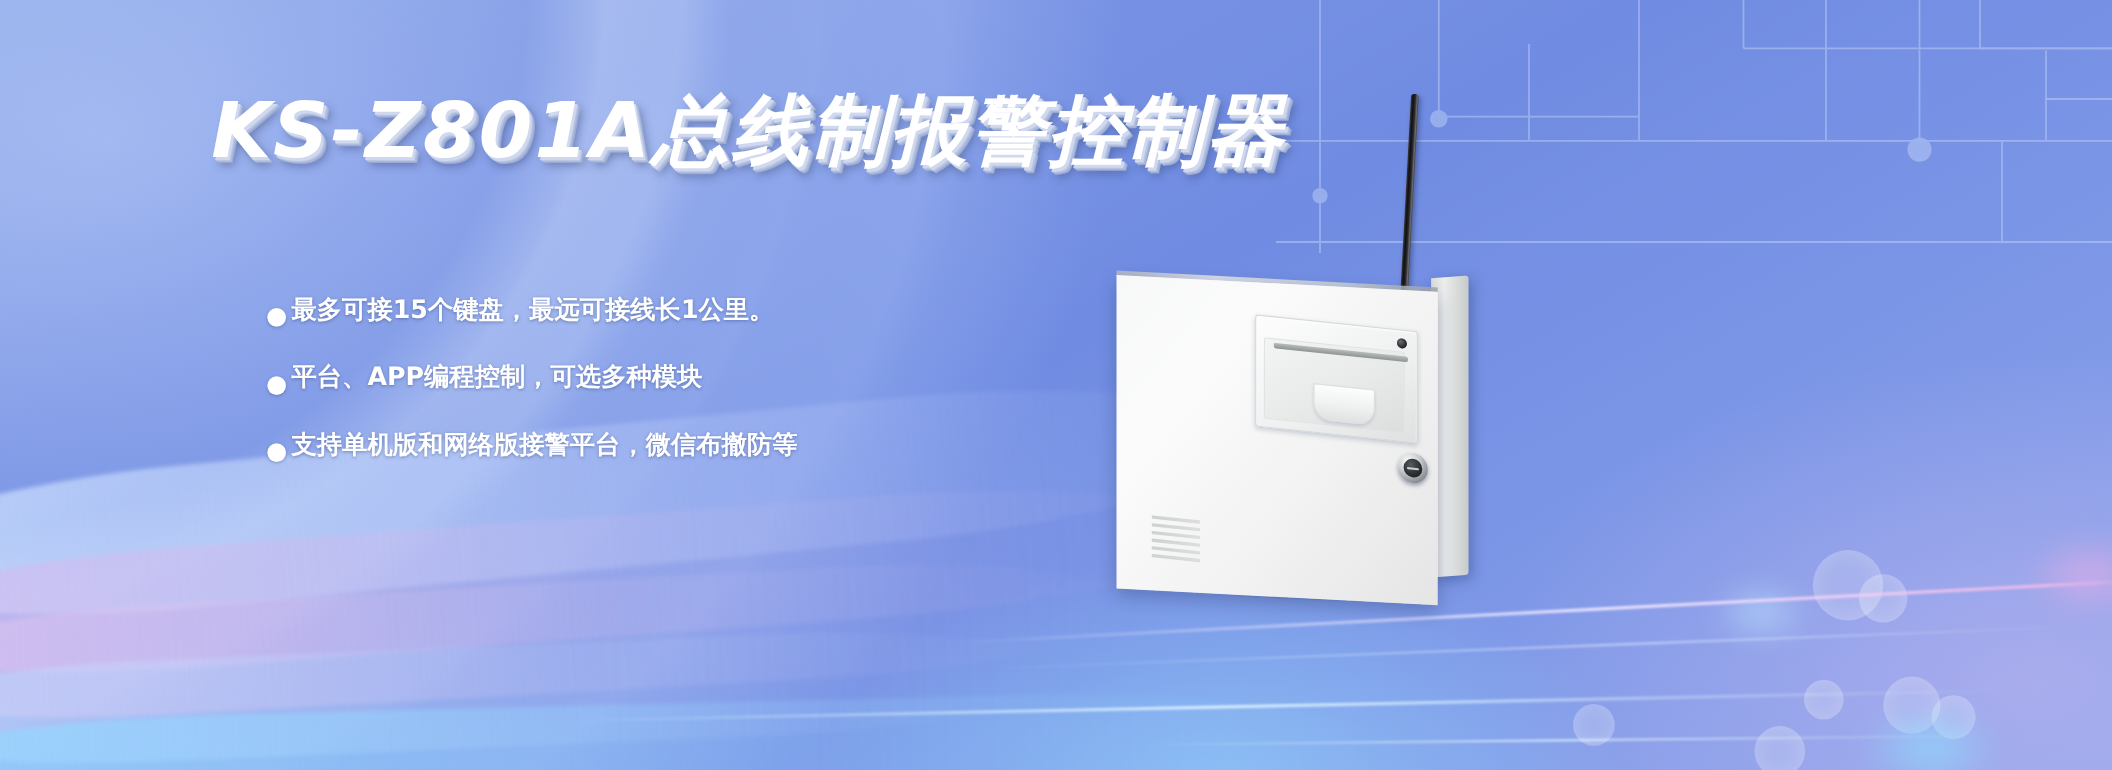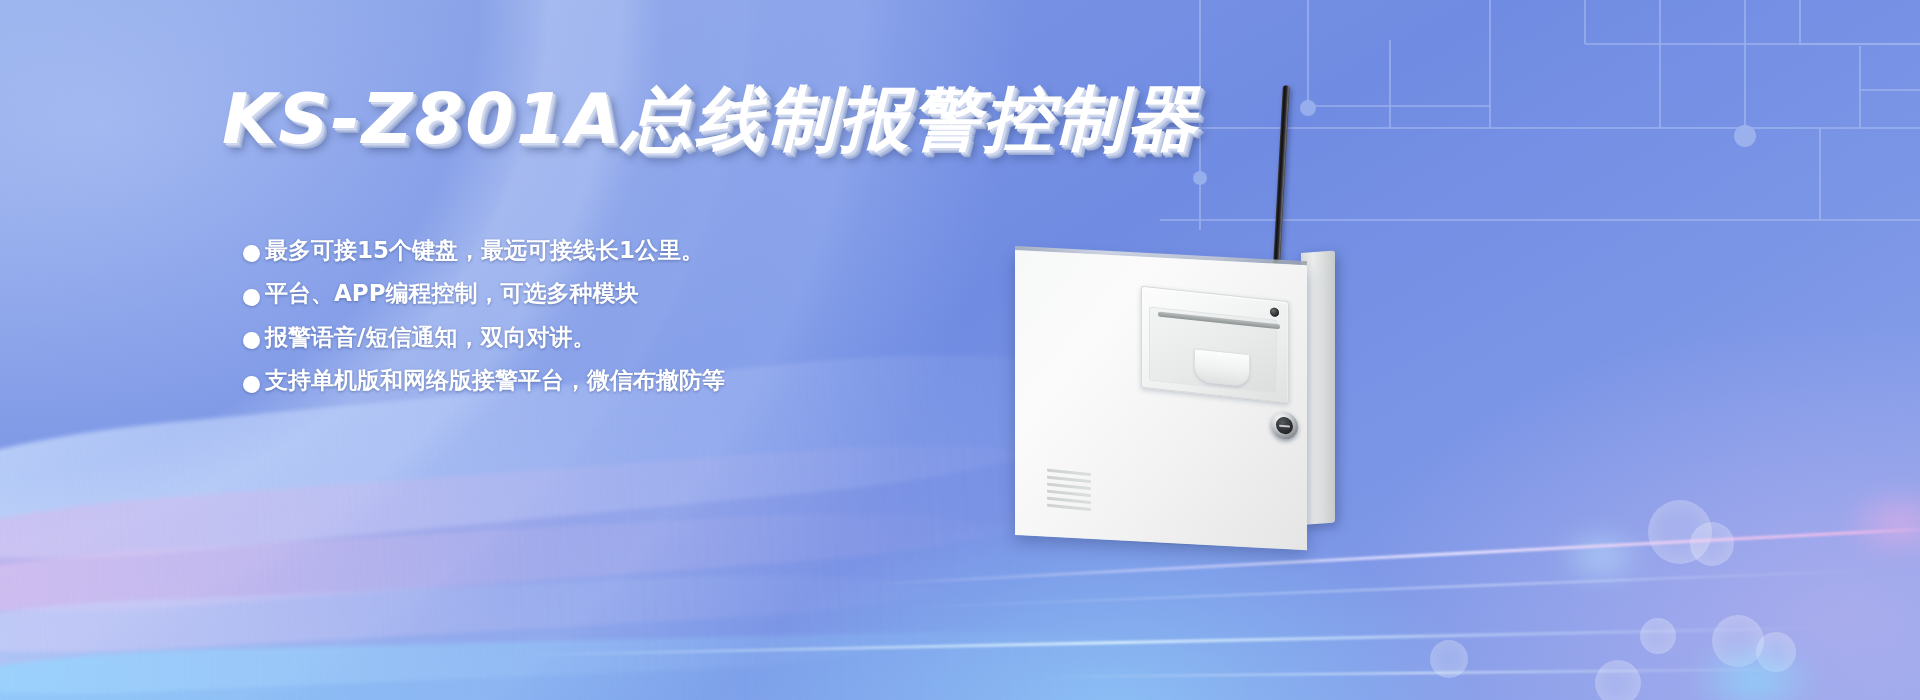--- a/index.html
+++ b/index.html
@@ -77,37 +77,37 @@
     font-size:70px;font-weight:bold;font-style:italic;
     letter-spacing:2px;
     color:#ffffff;
     white-space:nowrap;
     text-shadow:
        2px 2px 0 #cfd8ee,
        3px 3px 0 #b9c6e4,
        4px 4px 0 #a9b8dc,
        5px 5px 0 #9aaad2,
        6px 7px 9px rgba(40,55,100,.45);
-    margin-left: 30px;
   }
 
   
   #features{
     position:absolute;left:243px;top:236px;
     width:830px;
   }
   .feat{
-    display:flex;align-items:center;
+    display:flex;align-items:flex-end;
     margin-bottom:14px;
     color:#ffffff;
     font-size:23px;
     font-weight:bold;
     line-height:1.28;
     text-shadow:0 1px 3px rgba(35,55,110,.45);
     font-family:"DejaVu Sans","Liberation Sans",sans-serif;
+    margin-top:32px;
   }
   .feat .dot{
     flex:0 0 auto;
     width:17px;height:17px;border-radius:50%;
     background:#ffffff;
     margin-top:6px;margin-right:5px;
     box-shadow:0 1px 3px rgba(35,55,110,.35);
   }
   .feat .txt{white-space:nowrap;}
 
@@ -325,24 +325,20 @@
     <div class="feat">
       <span class="dot"></span>
       <span class="txt">最多可接15个键盘，最远可接线长1公里。</span>
     </div>
 
     <div class="feat">
       <span class="dot"></span>
       <span class="txt">平台、APP编程控制，可选多种模块</span>
     </div>
 
-    <div class="feat">
-      <span class="dot"></span>
-      <span class="txt">报警语音/短信通知，双向对讲。</span>
-    </div>
 
 
     <div class="feat">
       <span class="dot"></span>
       <span class="txt">支持单机版和网络版接警平台，微信布撤防等</span>
     </div>
 
   </div>
 
 </div>

